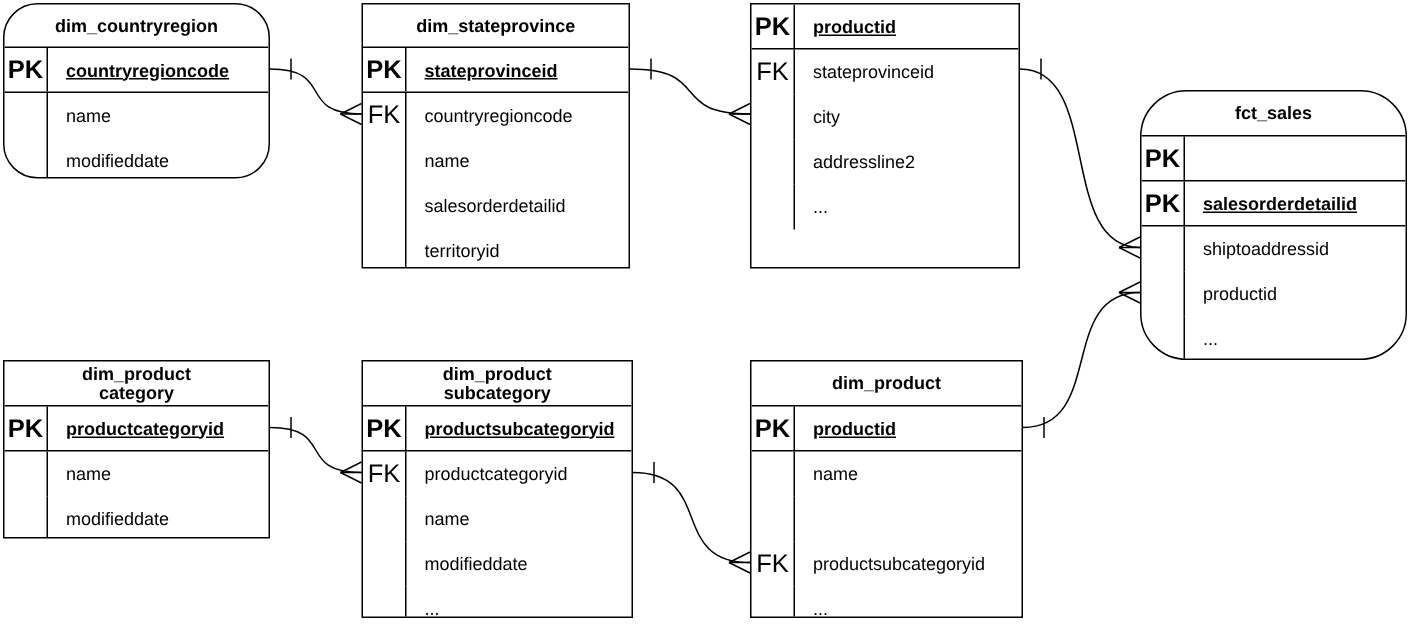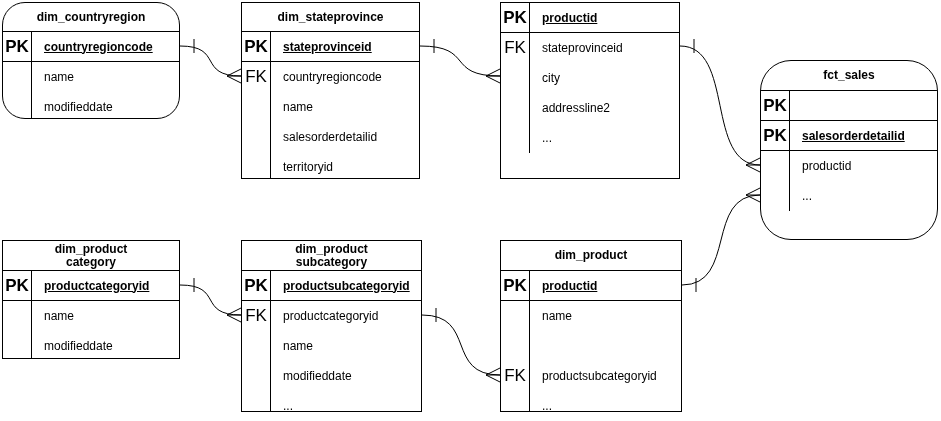--- a/index.html
+++ b/index.html
@@ -100,20 +100,24 @@
       <div class="tbl-title" style="height: 30px;">fct_sales</div>
       <div class="tbl-row pk">
         <span class="key-cell bold">PK</span>
       </div>
       <div class="tbl-row pk">
         <span class="key-cell bold">PK</span>
         <span class="name-cell pkname">salesorderdetailid</span>
       </div>
       <div class="tbl-row">
         <span class="key-cell"></span>
+        <span class="name-cell">shiptoaddressid</span>
+      </div>
+      <div class="tbl-row">
+        <span class="key-cell"></span>
         <span class="name-cell">productid</span>
       </div>
       <div class="tbl-row">
         <span class="key-cell"></span>
         <span class="name-cell">...</span>
       </div>
     </div>
     <div class="tbl" style="left: 2px; top: 240px; width: 178px; height: 119px; border-color: rgb(0, 0, 0);">
       <div class="tbl-title" style="height: 30px;">dim_product
 category</div>

